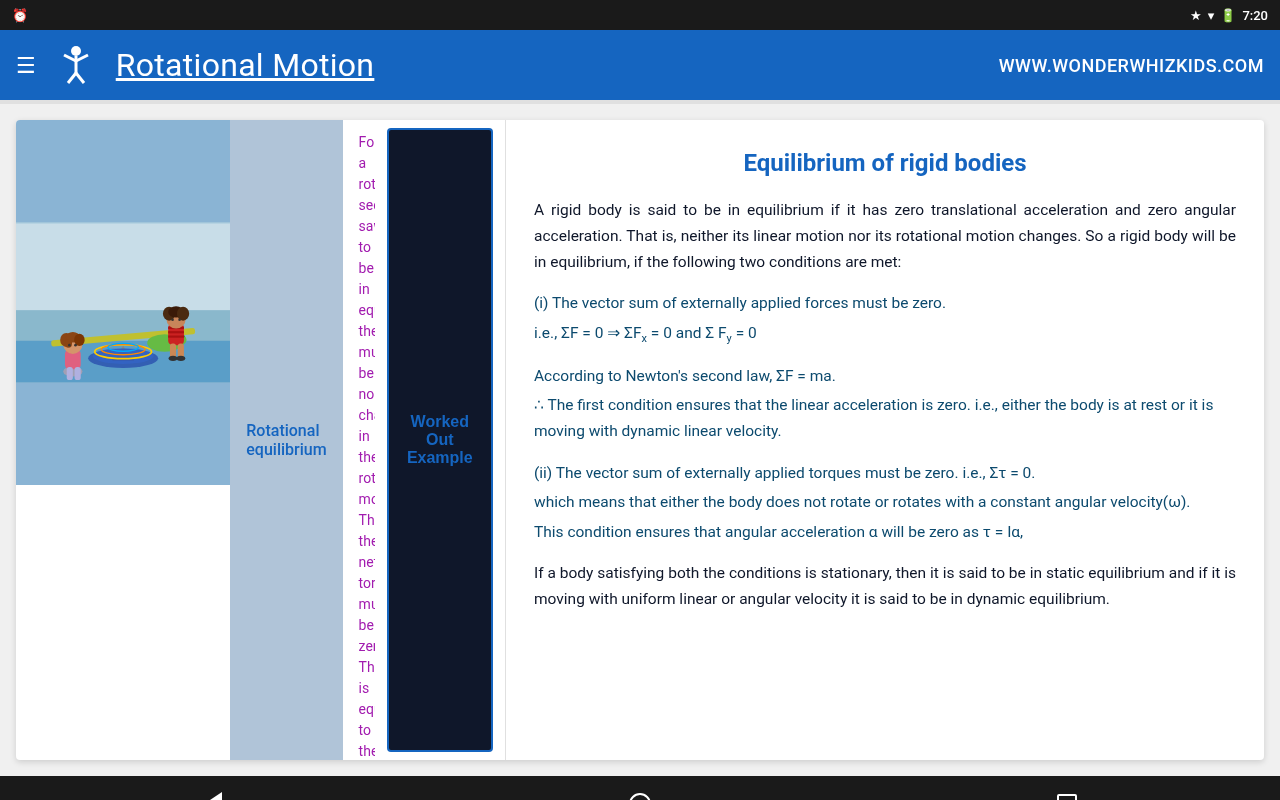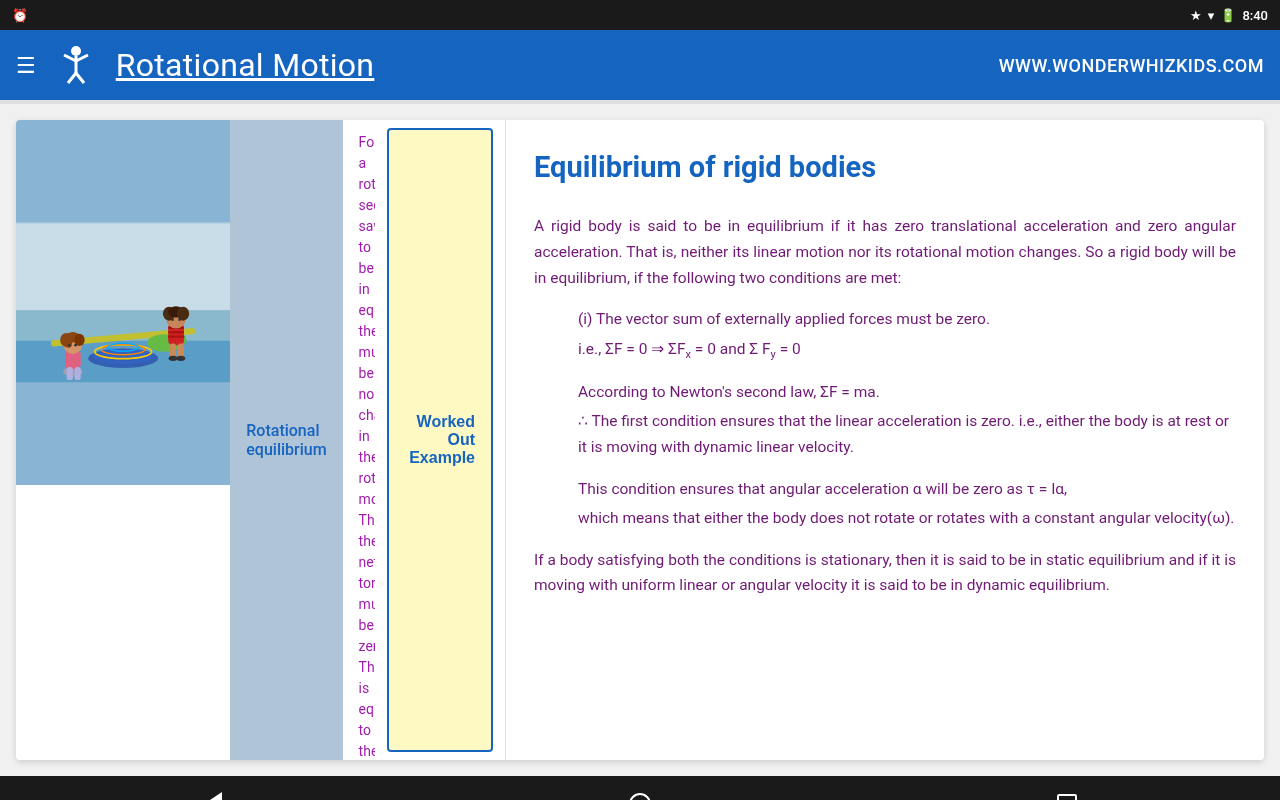--- a/index.html
+++ b/index.html
@@ -80,56 +80,56 @@
       font-size: 14px;
       color: #a21caf;
       line-height: 1.5;
       flex: 1;
       overflow-y: auto;
     }
     .worked-example-btn {
       margin: 8px 12px;
       padding: 10px 16px;
       border: 2px solid #1565C0;
-      background: #fef9c3;
+      background: #0f172a;
       color: #1565C0;
       font-size: 16px;
       font-weight: 700;
       border-radius: 4px;
       cursor: pointer;
-      text-align: right;
+      text-align: center;
     }
 
     
     .right-panel {
       flex: 1;
       padding: 24px 28px;
       overflow-y: auto;
       line-height: 1.6;
       color: #1a1a1a;
     }
     .section-title {
-      font-size: 29px;
+      font-size: 24px;
       color: #1565C0;
       font-weight: 700;
-      margin-bottom: 24px;
+      margin-bottom: 16px;
+      text-align: center;
     }
     .body-text {
       font-size: 15.5px;
-      color: #701a75;
+      color: #0f172a;
       line-height: 1.65;
       margin-bottom: 16px;
       text-align: justify;
     }
     .formula-text {
       font-size: 15.5px;
-      color: #701a75;
+      color: #0c4a6e;
       line-height: 1.65;
       margin-bottom: 4px;
-      margin-left: 44px;
     }
     .formula-block {
       margin-bottom: 16px;
     }
     sub { font-size: 11px; }
 
     
     .bottom-nav {
       height: 56px;
       background: #1a1a1a;
@@ -177,21 +177,21 @@
 <body>
 
 <div class="status-bar">
   <div class="status-left">
     <span>⏰</span>
   </div>
   <div class="status-right">
     <span>★</span>
     <span>▾</span>
     <span>🔋</span>
-    <span>8:40</span>
+    <span>7:20</span>
   </div>
 </div>
 
 <div class="app-bar">
   <div class="app-bar-left">
     <span class="hamburger-icon">☰</span>
 
     <svg class="app-logo" viewBox="0 0 48 48" xmlns="http://www.w3.org/2000/svg">
 
       <circle cx="24" cy="10" r="5" fill="white"></circle>
@@ -298,22 +298,23 @@
         i.e., ΣF = 0 ⇒ ΣF<sub>x</sub> = 0 and Σ F<sub>y</sub> = 0
       </p>
     </div>
 
     <div class="formula-block">
       <p class="formula-text">According to Newton's second law, ΣF = ma.</p>
       <p class="formula-text">∴ The first condition ensures that the linear acceleration is zero. i.e., either the body is at rest or it is moving with dynamic linear velocity.</p>
     </div>
 
     <div class="formula-block">
+      <p class="formula-text">(ii) The vector sum of externally applied torques must be zero. i.e., Στ = 0.</p>
+      <p class="formula-text">which means that either the body does not rotate or rotates with a constant angular velocity(ω).</p>
       <p class="formula-text">This condition ensures that angular acceleration α will be zero as τ = Iα,</p>
-      <p class="formula-text">which means that either the body does not rotate or rotates with a constant angular velocity(ω).</p>
     </div>
 
     <p class="body-text">If a body satisfying both the conditions is stationary, then it is said to be in static equilibrium and if it is moving with uniform linear or angular velocity it is said to be in dynamic equilibrium.</p>
   </div>
 
 </div>
 
 <div class="bottom-nav">
   <div class="nav-icon">
     <div class="triangle-back"></div>

